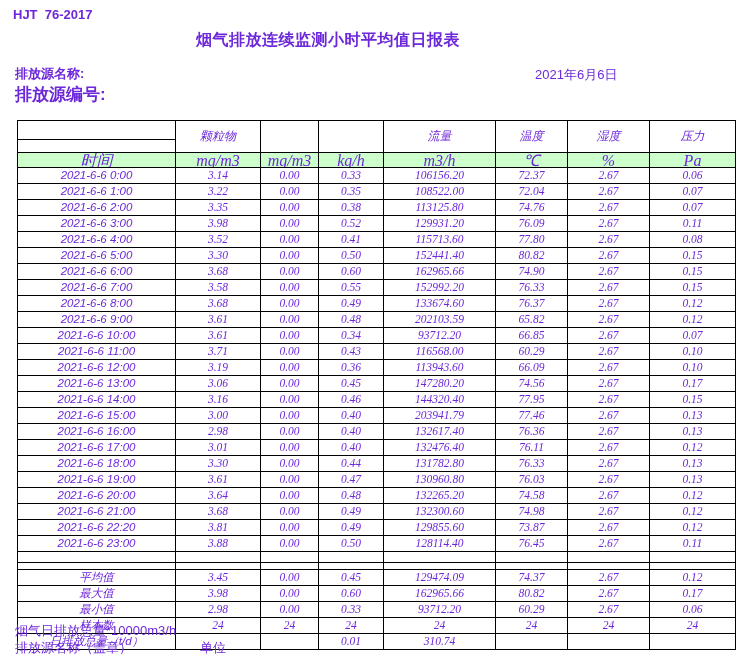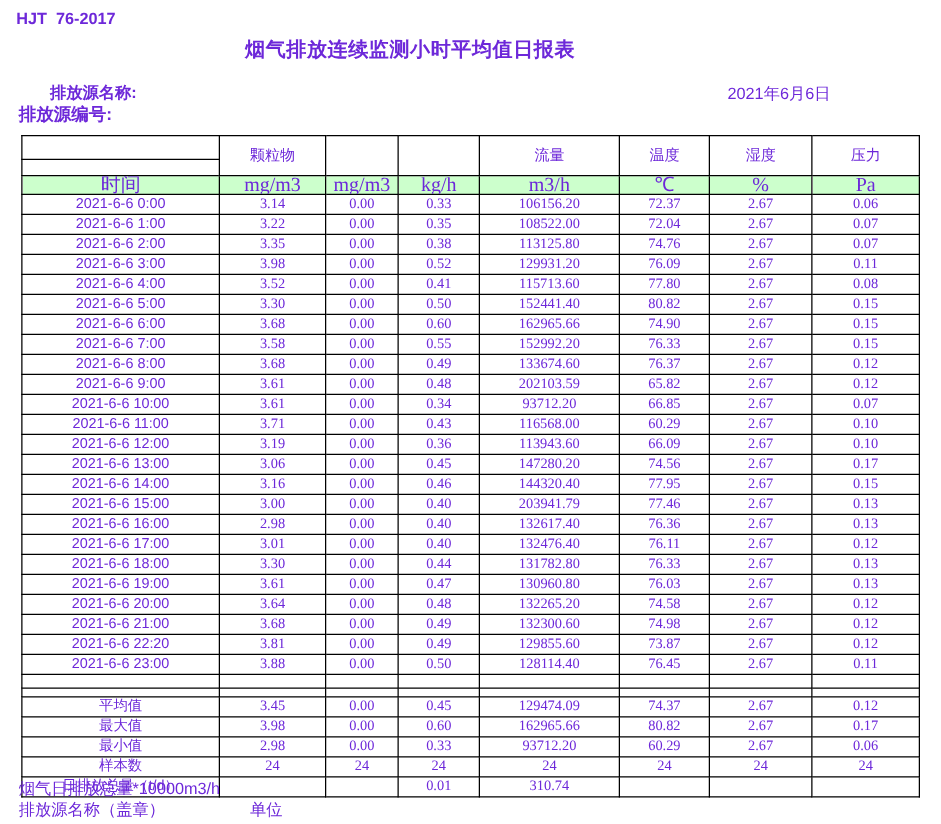--- a/index.html
+++ b/index.html
@@ -14,30 +14,31 @@
   }
   .std-code {
     position: absolute; left: 13px; top: 7px;
     font-weight: bold; font-size: 13px; white-space: pre;
     font-family: "Liberation Sans", sans-serif;
   }
   .title {
     position: absolute; left: 196px; top: 14px;
     font-weight: bold; font-size: 16px; letter-spacing: 0.5px; margin-top: 16px;
   }
-  .src-name { position: absolute; left: 15px; top: 65px; font-weight: bold; font-size: 13px; margin-left: 25px; }
-  .src-code { position: absolute; left: 15px; top: 83px; font-weight: bold; font-size: 14px; }
-  .date { position: absolute; left: 535px; top: 66px; font-size: 13px; margin-left: 47px; }
+  .src-name { position: absolute; left: 15px; top: 65px; font-weight: bold; font-size: 13px; }
+  .src-code { position: absolute; left: 15px; top: 83px; font-weight: bold; font-size: 17px; }
+  .date { position: absolute; left: 535px; top: 66px; font-size: 13px; }
 
   table.report {
-    position: absolute; left: 17px; top: 108px;
+    position: absolute; left: 17px; top: 120px;
     border-collapse: collapse; table-layout: fixed;
     width: 718px;
     font-family: "Liberation Serif", serif;
     font-size: 11.5px;
+    font-style: italic;
   }
   table.report td {
     border: 1px solid #000;
     text-align: center;
     vertical-align: middle;
     padding: 0;
     white-space: nowrap;
     overflow: hidden;
     height: 15px;
     line-height: 13px;

